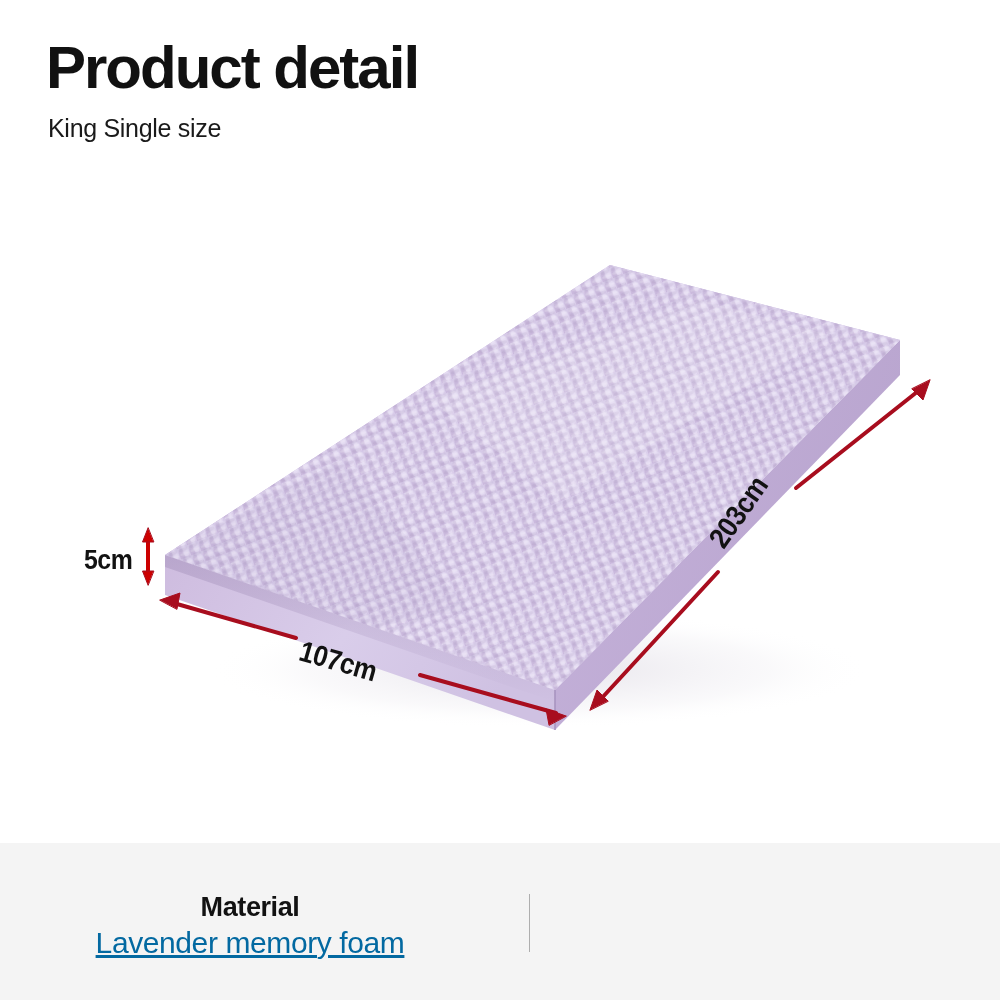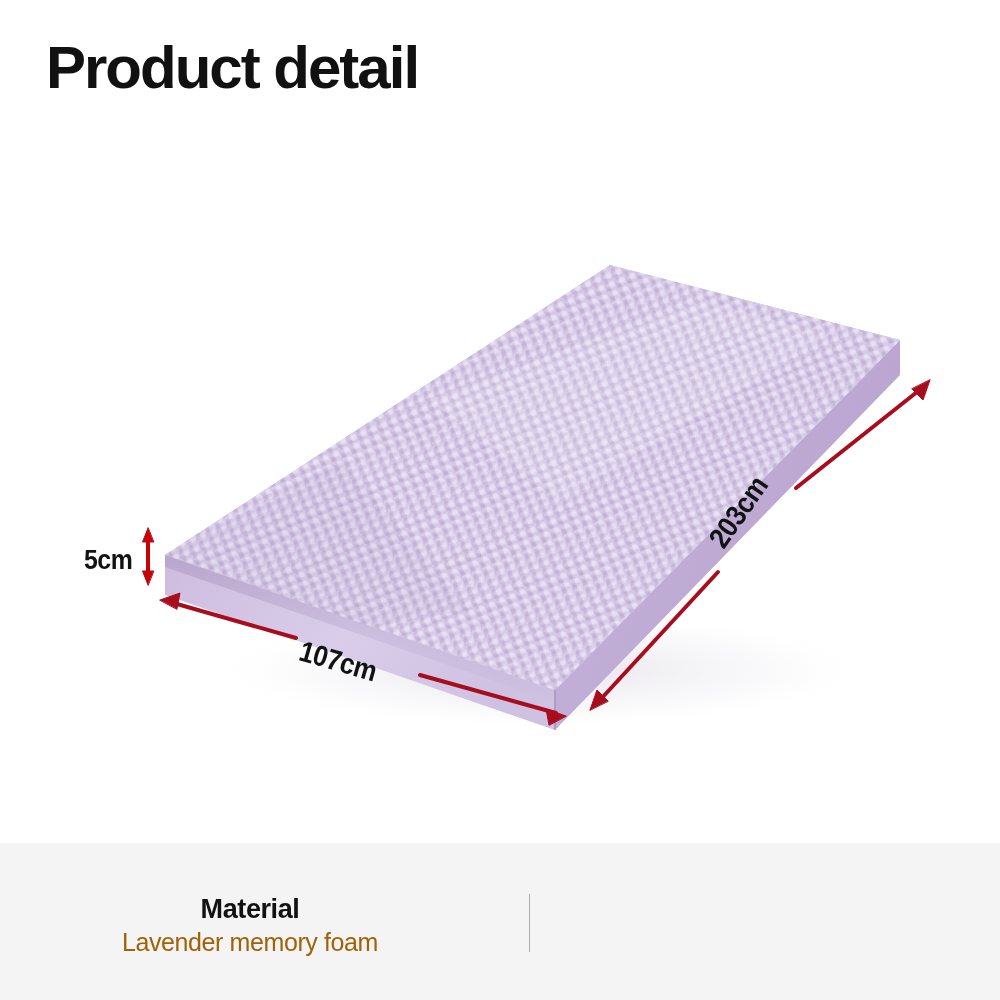--- a/index.html
+++ b/index.html
@@ -78,40 +78,42 @@
   }
   .footer-head{
     font-size:27px;
     font-weight:bold;
     color:#121212;
     letter-spacing:-0.4px;
     margin-bottom:3px;
     white-space:nowrap;
   }
   .footer-val{
-    font-size:25px;
+    font-size:30px;
     font-weight:normal;
-    color:#a16207;
+    color:#0369a1;
     letter-spacing:-0.4px;
     white-space:nowrap;
+    text-decoration:underline;
   }
   .footer-divider{
     position:absolute;
     left:529px;top:894px;
     width:1px;height:58px;
     background:#aeaeae;
   }
 </style>
 </head>
 <body>
 
 <div id="page">
 
   <div class="header">
     <h1 class="title">Product detail</h1>
+    <div class="subtitle">King Single size</div>
   </div>
 
   <div class="hero">
     <svg width="1000" height="660" viewBox="0 0 1000 660" xmlns="http://www.w3.org/2000/svg">
       <defs>
 
         <linearGradient id="topGrad" x1="0" y1="1" x2="1" y2="0">
           <stop offset="0%" stop-color="#c3aed8"></stop>
           <stop offset="40%" stop-color="#d2c3e5"></stop>
           <stop offset="75%" stop-color="#dad0ec"></stop>

